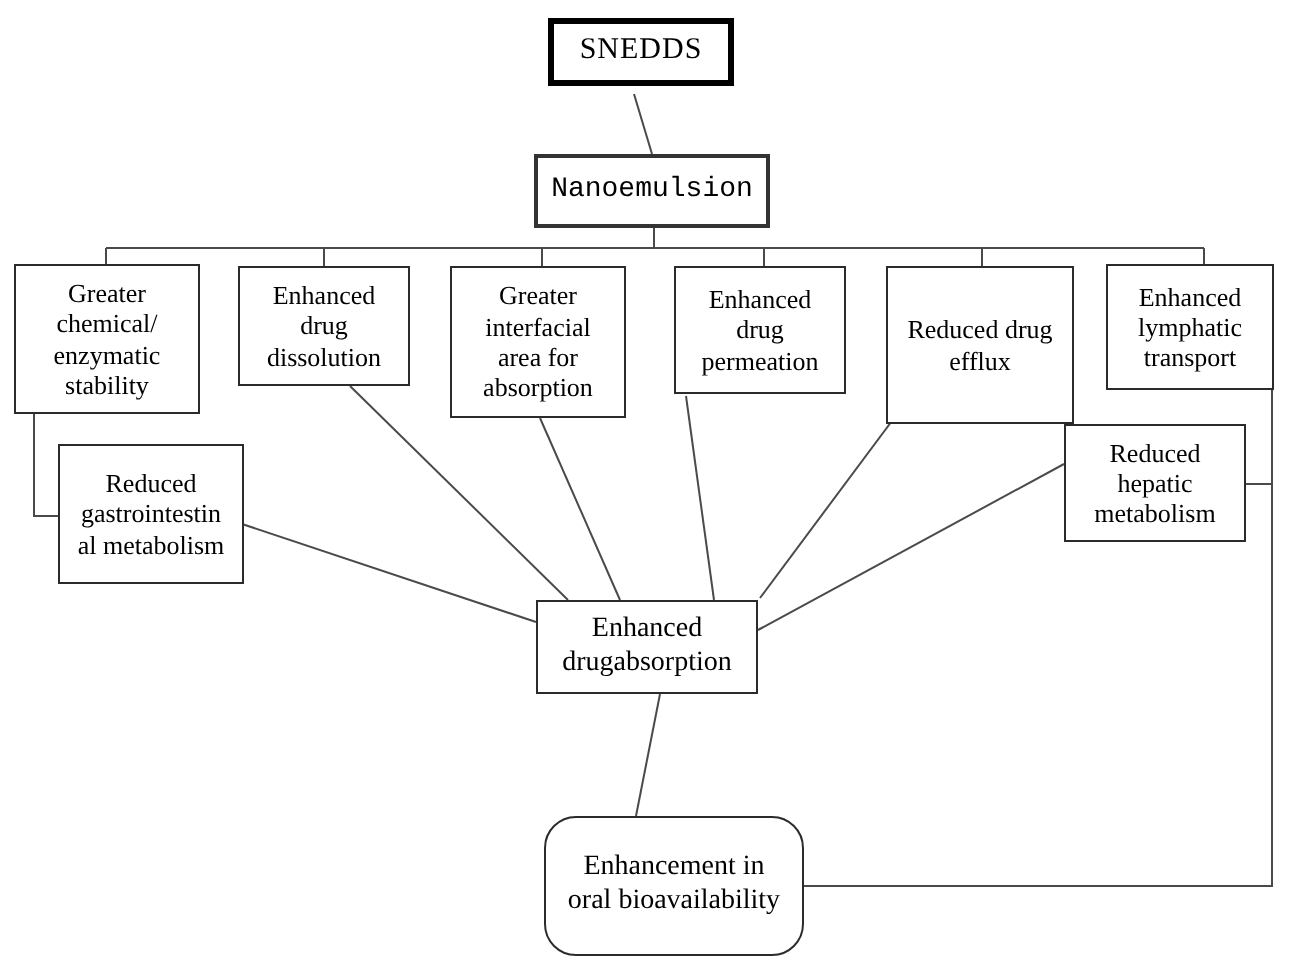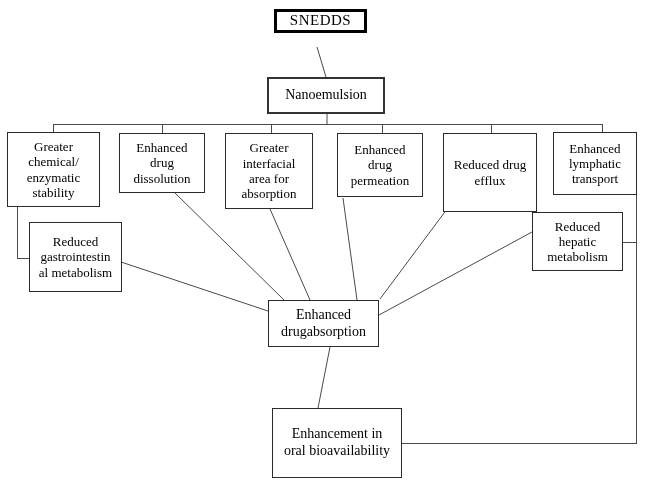--- a/index.html
+++ b/index.html
@@ -85,23 +85,23 @@
       <line x1="532" y1="232" x2="379" y2="315"></line>
 
       <line x1="330" y1="347" x2="318" y2="408"></line>
 
       <line x1="623" y1="242" x2="636" y2="242" shape-rendering="crispEdges"></line>
 
       <polyline points="636,195 636,443 402,443" shape-rendering="crispEdges"></polyline>
     </g>
   </svg>
 
-  <div class="node node--root" style="left:274px; top:9px; width:93px; height:24px;">SNEDDS</div>
+  <div class="node node--root" style="left:274px; top:9px; width:93px; height:34px;">SNEDDS</div>
 
-  <div class="node node--nano" style="left:267px; top:77px; width:118px; height:37px;">Nanoemulsion</div>
+  <div class="node node--nano" style="left:267px; top:77px; width:118px; height:37px;font-family:Liberation Mono, monospace;">Nanoemulsion</div>
 
   <div class="node" style="left:7px; top:132px; width:93px; height:75px;">Greater
 chemical/
 enzymatic
 stability</div>
 
   <div class="node" style="left:119px; top:133px; width:86px; height:60px;">Enhanced
 drug
 dissolution</div>
 
@@ -125,16 +125,16 @@
 gastrointestin
 al metabolism</div>
 
   <div class="node" style="left:532px; top:212px; width:91px; height:59px;">Reduced
 hepatic
 metabolism</div>
 
   <div class="node node--big" style="left:268px; top:300px; width:111px; height:47px;">Enhanced
 drugabsorption</div>
 
-  <div class="node node--big" style="left:272px; top:408px; width:130px; height:70px;">Enhancement in
+  <div class="node node--big" style="left:272px; top:408px; width:130px; height:70px;border-radius:16px;">Enhancement in
 oral bioavailability</div>
 
 </div>
 
 </body></html>

